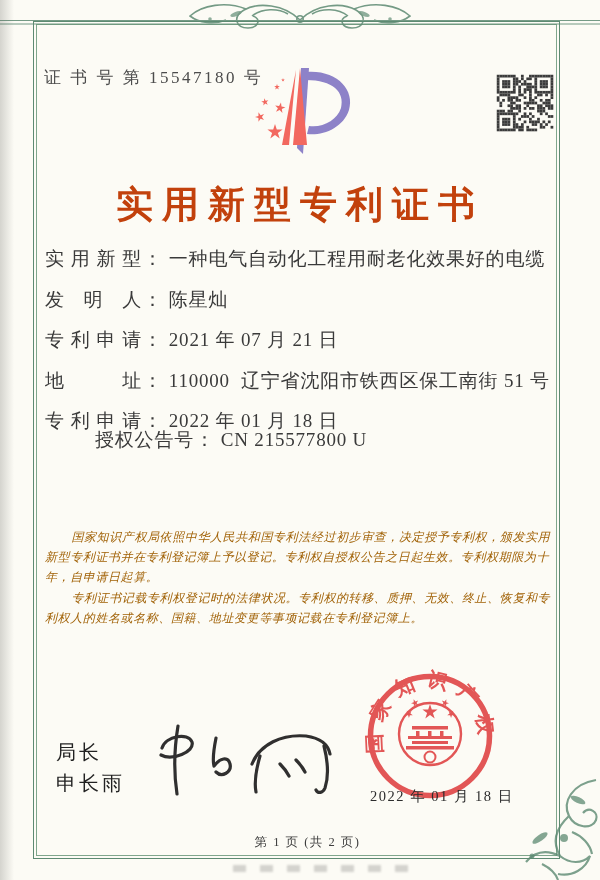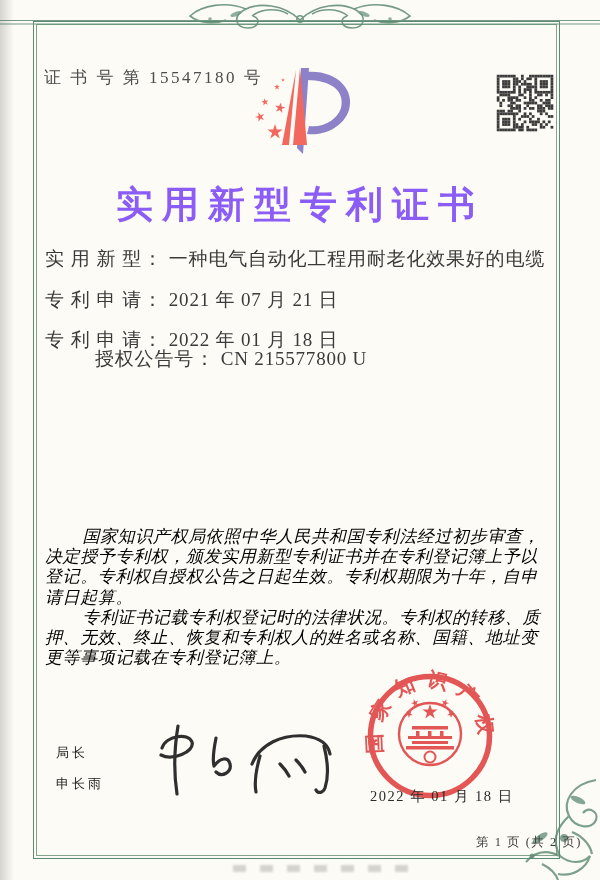--- a/index.html
+++ b/index.html
@@ -16,49 +16,49 @@
   .frame-outer{position:absolute;left:33px;top:21px;width:525px;height:836px;
     border:1.6px solid var(--frame,#5d8a72);}
   .frame-inner{position:absolute;inset:2.2px;border:1px solid var(--frame-light,#7fa68c);}
 
   .cert-no{position:absolute;left:44px;top:66px;font-size:17px;color:#4c4c4c;letter-spacing:2.5px;}
 
   .logo{position:absolute;left:241px;top:56px;width:118px;height:106px;}
   .qr{position:absolute;left:486px;top:64px;width:78px;height:78px;}
 
   .title{position:absolute;top:180px;left:33px;width:525px;text-align:center;
-    font-size:37px;font-weight:600;letter-spacing:9px;text-indent:9px;color:#8b5cf6;}
+    font-size:37px;font-weight:600;letter-spacing:9px;text-indent:9px;color:#c2410c;}
 
   .fields{position:absolute;left:45px;top:249px;width:508px;font-size:19px;color:#3a3a3a;}
   .field-row{height:40.6px;line-height:19px;letter-spacing:.8px;}
   .f-label.just{display:inline-block;width:97px;height:19px;overflow:hidden;
     text-align:justify;text-align-last:justify;vertical-align:top;}
   .f-label.just::after{content:"";display:inline-block;width:100%;height:0;}
   .f-colon{margin:0 6px 0 1px;}
   .f-value{white-space:pre-wrap;}
   .f-pair{display:inline-block;vertical-align:top;}
   .f-pair + .f-pair{margin-left:50px;}
 
-  .legal{position:absolute;left:45px;top:527px;width:506px;font-size:17px;
-    line-height:20.2px;color:#000000;font-style:italic;letter-spacing:.6px;}
+  .legal{position:absolute;left:45px;top:527px;width:506px;font-size:12px;
+    line-height:20.2px;color:#a16207;font-style:italic;letter-spacing:.6px;}
   .legal p{margin:0;text-indent:2.2em;}
 
   .director{position:absolute;left:56px;top:737px;
-    font-family:"Liberation Sans",sans-serif;font-size:13px;font-weight:500;
+    font-family:"Liberation Sans",sans-serif;font-size:20px;font-weight:500;
     color:#222;line-height:31px;letter-spacing:3px;}
 
   .signature{position:absolute;left:148px;top:720px;width:192px;height:84px;}
 
   .seal{position:absolute;left:362px;top:668px;width:137px;height:137px;opacity:.9;z-index:4;}
   .seal-text{font-size:20px;letter-spacing:10px;font-weight:bold;
     font-family:"Liberation Serif",serif;fill:var(--seal,#e04545);}
   .seal-date{position:absolute;left:370px;top:787px;font-size:14.5px;color:#2c2c2c;
     letter-spacing:1.5px;z-index:6;}
 
-  .page-footer{position:absolute;left:33px;top:834px;width:549px;text-align:right;
+  .page-footer{position:absolute;left:33px;top:834px;width:549px;text-align:center;
     font-size:12.5px;color:#3d3d3d;letter-spacing:1.5px;}
 
   .ornament-top{position:absolute;left:0;top:0;width:600px;height:34px;}
   .ornament-corner{position:absolute;left:512px;top:776px;width:92px;height:104px;}
   .bottom-marks{position:absolute;left:233px;top:865px;width:175px;height:7px;
     background:repeating-linear-gradient(90deg,rgba(90,90,88,.45) 0 13px,transparent 13px 27px);
     filter:blur(1.2px);opacity:.55;}
 </style>
 </head>
 <body>
@@ -367,21 +367,23 @@
     <rect x="15" y="24" width="1.02" height="1.02" fill="#3b3b3b"></rect>
     <rect x="16" y="24" width="1.02" height="1.02" fill="#3b3b3b"></rect>
     <rect x="17" y="24" width="1.02" height="1.02" fill="#3b3b3b"></rect>
     <rect x="18" y="24" width="1.02" height="1.02" fill="#3b3b3b"></rect>
   </svg>
 
 <div class="title">实用新型专利证书</div>
 
 <div class="fields">
     <div class="field-row"><span class="f-pair"><span class="f-label just">实用新型名称</span><span class="f-colon">：</span><span class="f-value">一种电气自动化工程用耐老化效果好的电缆</span></span></div>
+    <div class="field-row"><span class="f-pair"><span class="f-label just">发明人</span><span class="f-colon">：</span><span class="f-value">陈星灿</span></span></div>
     <div class="field-row"><span class="f-pair"><span class="f-label just">专利申请日</span><span class="f-colon">：</span><span class="f-value">2021 年 07 月 21 日</span></span></div>
+    <div class="field-row"><span class="f-pair"><span class="f-label just">地址</span><span class="f-colon">：</span><span class="f-value">110000  辽宁省沈阳市铁西区保工南街 51 号</span></span></div>
     <div class="field-row"><span class="f-pair"><span class="f-label just">专利申请日</span><span class="f-colon">：</span><span class="f-value">2022 年 01 月 18 日</span></span><span class="f-pair"><span class="f-label">授权公告号</span><span class="f-colon">：</span><span class="f-value">CN 215577800 U</span></span></div>
   </div>
 
 <div class="legal">
     <p class="">国家知识产权局依照中华人民共和国专利法经过初步审查，决定授予专利权，颁发实用新型专利证书并在专利登记簿上予以登记。专利权自授权公告之日起生效。专利权期限为十年，自申请日起算。</p>
     <p class="">专利证书记载专利权登记时的法律状况。专利权的转移、质押、无效、终止、恢复和专利权人的姓名或名称、国籍、地址变更等事项记载在专利登记簿上。</p>
   </div>
 
 <div class="director">
   <div>局长</div>

